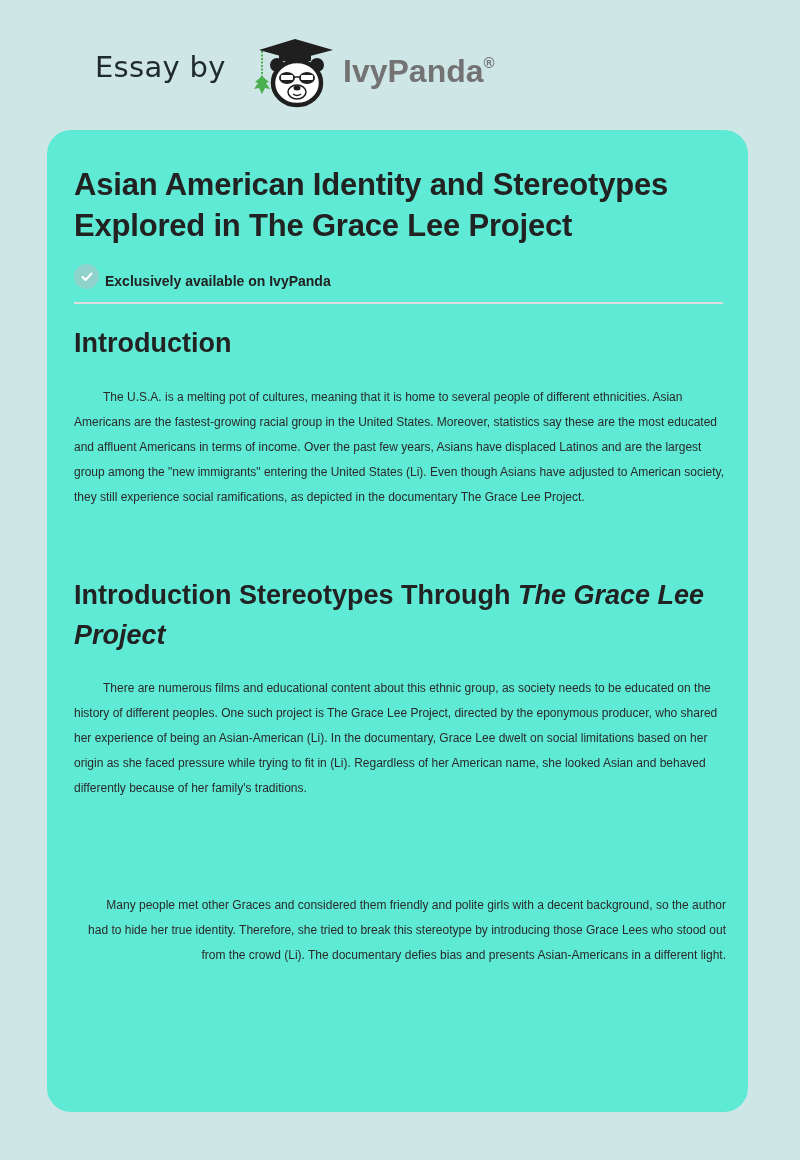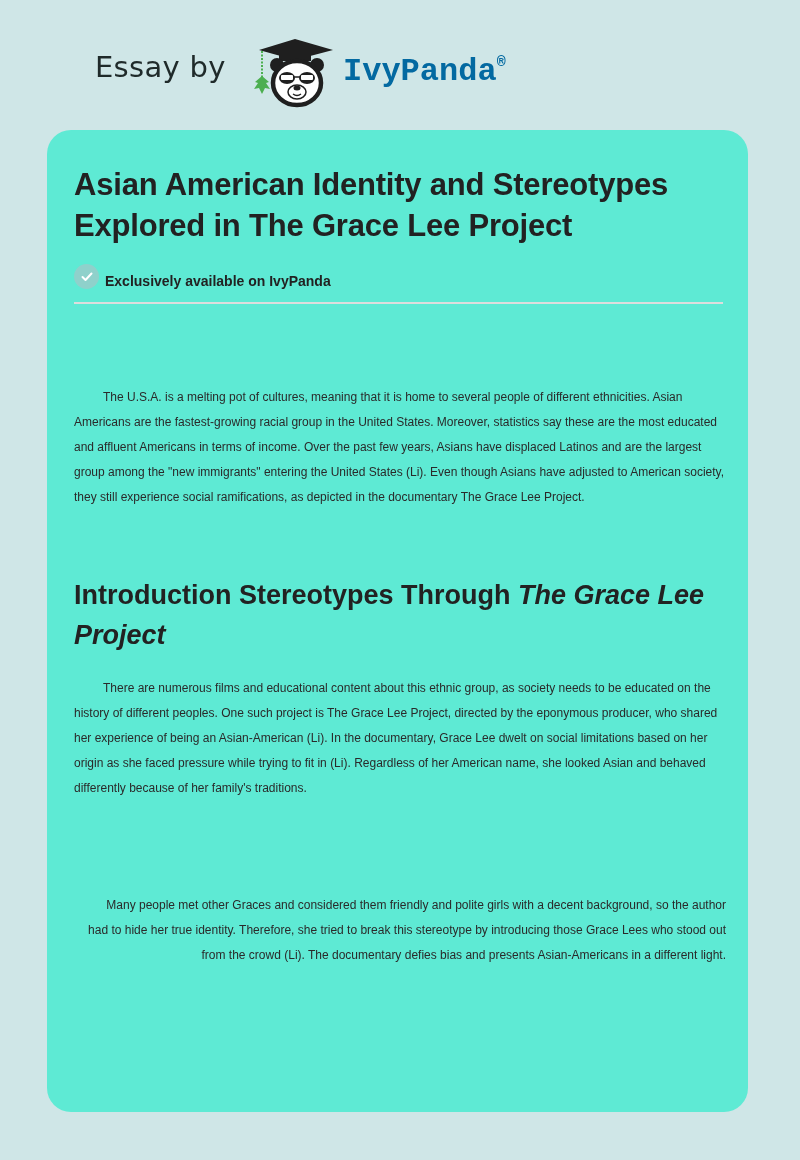--- a/index.html
+++ b/index.html
@@ -24,24 +24,24 @@
       letter-spacing: 0.3px;
     }
     .logo-icon {
       position: absolute;
       left: 200px; top: 36px;
       width: 92px; height: 72px;
     }
     .brand {
       position: absolute;
       left: 296px; top: 53px;
-      font-family: Liberation Mono, monospace;
+      font-family: Liberation Sans, sans-serif;
       font-weight: bold;
       font-size: 32px;
-      color: #0369a1;
+      color: #737373;
     }
     .brand sup {
       font-size: 15px;
       position: relative;
       top: -2px;
     }
     .card {
       position: absolute;
       left: 47px; top: 130px;
       width: 701px; height: 982px;
@@ -145,20 +145,21 @@
     <span class="check-circle">
       <svg width="12" height="10" viewBox="0 0 12 10">
         <path d="M1.5,5 L4.5,8 L10.5,1.5" fill="none" stroke="#ffffff" stroke-width="2" stroke-linecap="round" stroke-linejoin="round"></path>
       </svg>
     </span>
     <span class="badge-text">Exclusively available on IvyPanda</span>
   </div>
 
   <div class="divider"></div>
 
+  <h2 class="section-heading" style="top:193px;">Introduction</h2>
 
   <p class="para" style="top:255px;">The U.S.A. is a melting pot of cultures, meaning that it is home to several people of different ethnicities. Asian Americans are the fastest-growing racial group in the United States. Moreover, statistics say these are the most educated and affluent Americans in terms of income. Over the past few years, Asians have displaced Latinos and are the largest group among the "new immigrants" entering the United States (Li). Even though Asians have adjusted to American society, they still experience social ramifications, as depicted in the documentary The Grace Lee Project.</p>
 
   <h2 class="section-heading" style="top:445px;"><span>Introduction Stereotypes Through </span><em>The Grace Lee Project</em></h2>
 
   <p class="para" style="top:546px;">There are numerous films and educational content about this ethnic group, as society needs to be educated on the history of different peoples. One such project is The Grace Lee Project, directed by the eponymous producer, who shared her experience of being an Asian-American (Li). In the documentary, Grace Lee dwelt on social limitations based on her origin as she faced pressure while trying to fit in (Li). Regardless of her American name, she looked Asian and behaved differently because of her family's traditions.</p>
 
   <p class="para" style="top:763px;text-align:right;">Many people met other Graces and considered them friendly and polite girls with a decent background, so the author had to hide her true identity. Therefore, she tried to break this stereotype by introducing those Grace Lees who stood out from the crowd (Li). The documentary defies bias and presents Asian-Americans in a different light.</p>
 </main>
 

